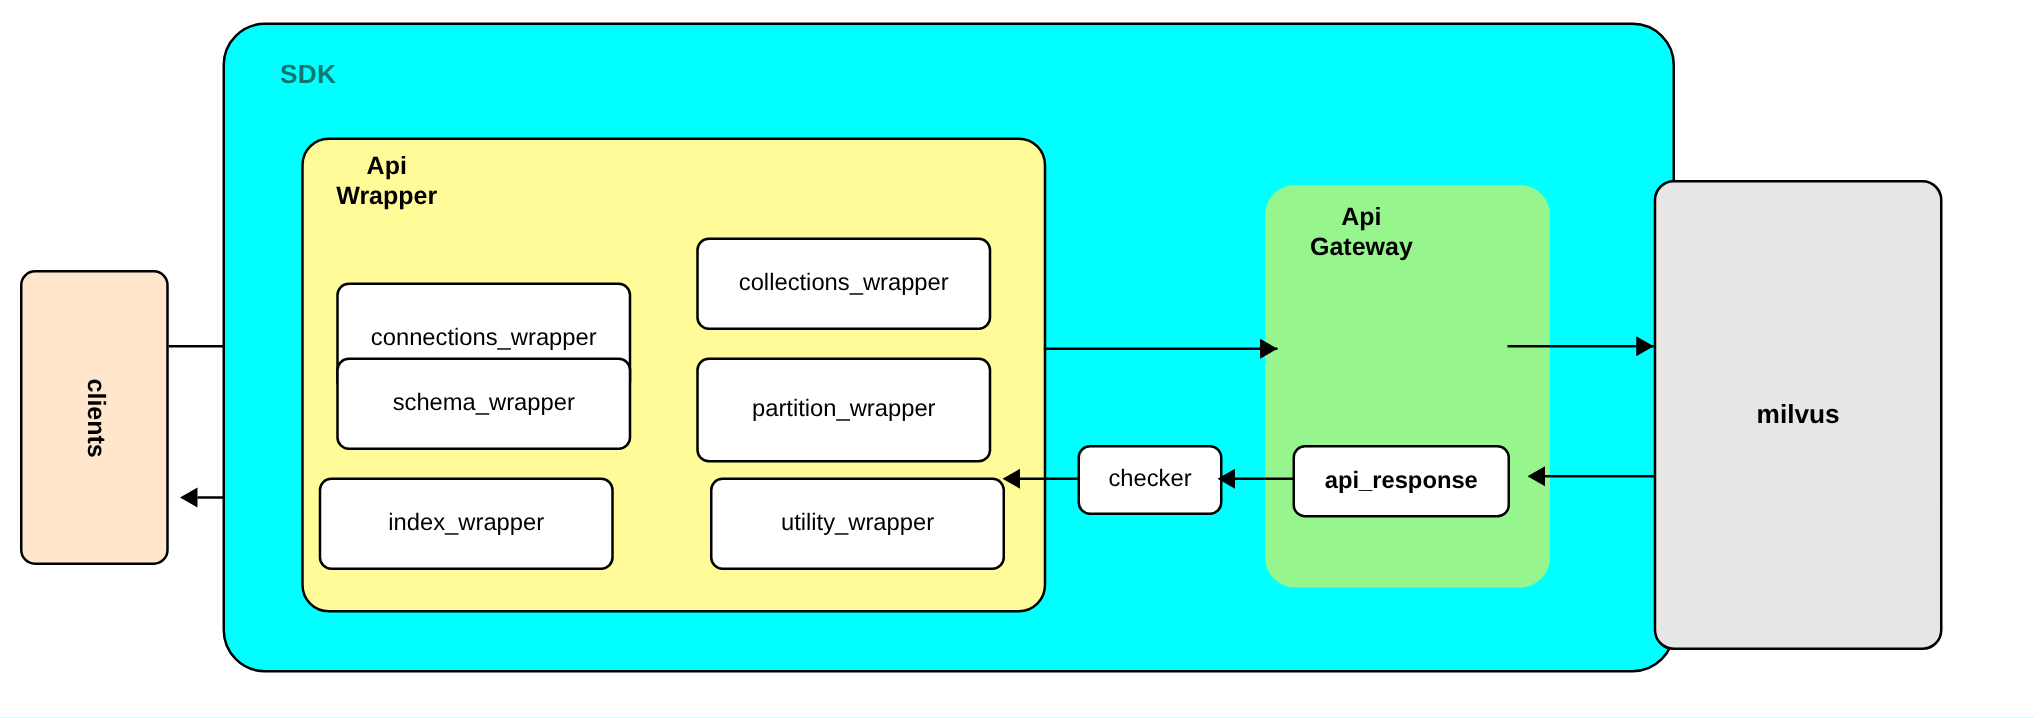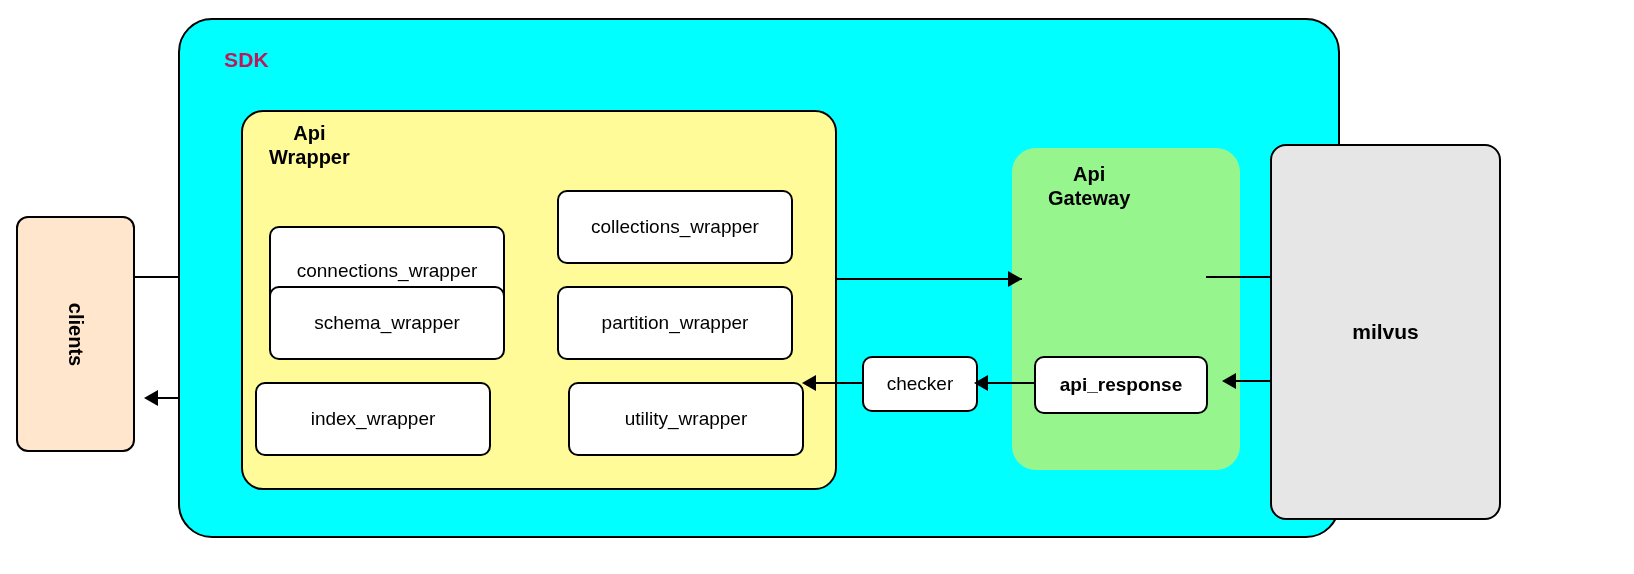--- a/index.html
+++ b/index.html
@@ -41,21 +41,21 @@
     display: block;
   }
   .sdk-label {
     position: absolute;
     left: 44px;
     top: 28px;
     font-size: 21px;
     font-weight: bold;
     letter-spacing: .2px;
     line-height: 1.18;
-    color: #be185d;
+    color: #0f766e;
     white-space: pre-line;
   }
 
   
   .wrapper-container {
     left: 239px;
     top: 108px;
     width: 596px;
     height: 380px;
     background: #FFFB99;
@@ -130,21 +130,21 @@
   }
   .clients-label {
     font-size: 20px;
     font-weight: bold;
     transform: rotate(90deg);
     white-space: nowrap;
   }
 
   
   .milvus-box {
-    left: 1270px;
+    left: 1323px;
     top: 144px;
     width: 231px;
     height: 376px;
     background: #E6E6E6;
     border-radius: 16px;
     font-size: 21px;
     font-weight: bold;
   }
 
   
@@ -188,21 +188,21 @@
       <div class="box cell" style="left:26px; top:78px; width:236px; height:89px;margin-top:36px;">
         <span>connections_wrapper</span>
       </div>
       <div class="box cell" style="left:314px; top:78px; width:236px; height:74px;">
         <span>collections_wrapper</span>
       </div>
 
       <div class="box cell" style="left:26px; top:174px; width:236px; height:74px;">
         <span>schema_wrapper</span>
       </div>
-      <div class="box cell" style="left:314px; top:174px; width:236px; height:74px;">
+      <div class="box cell" style="left:314px; top:174px; width:236px; height:84px;">
         <span>partition_wrapper</span>
       </div>
 
       <div class="box cell" style="left:12px; top:270px; width:236px; height:74px;">
         <span>index_wrapper</span>
       </div>
       <div class="box cell" style="left:314px; top:270px; width:236px; height:74px;margin-left:11px;">
         <span>utility_wrapper</span>
       </div>
     </div>

